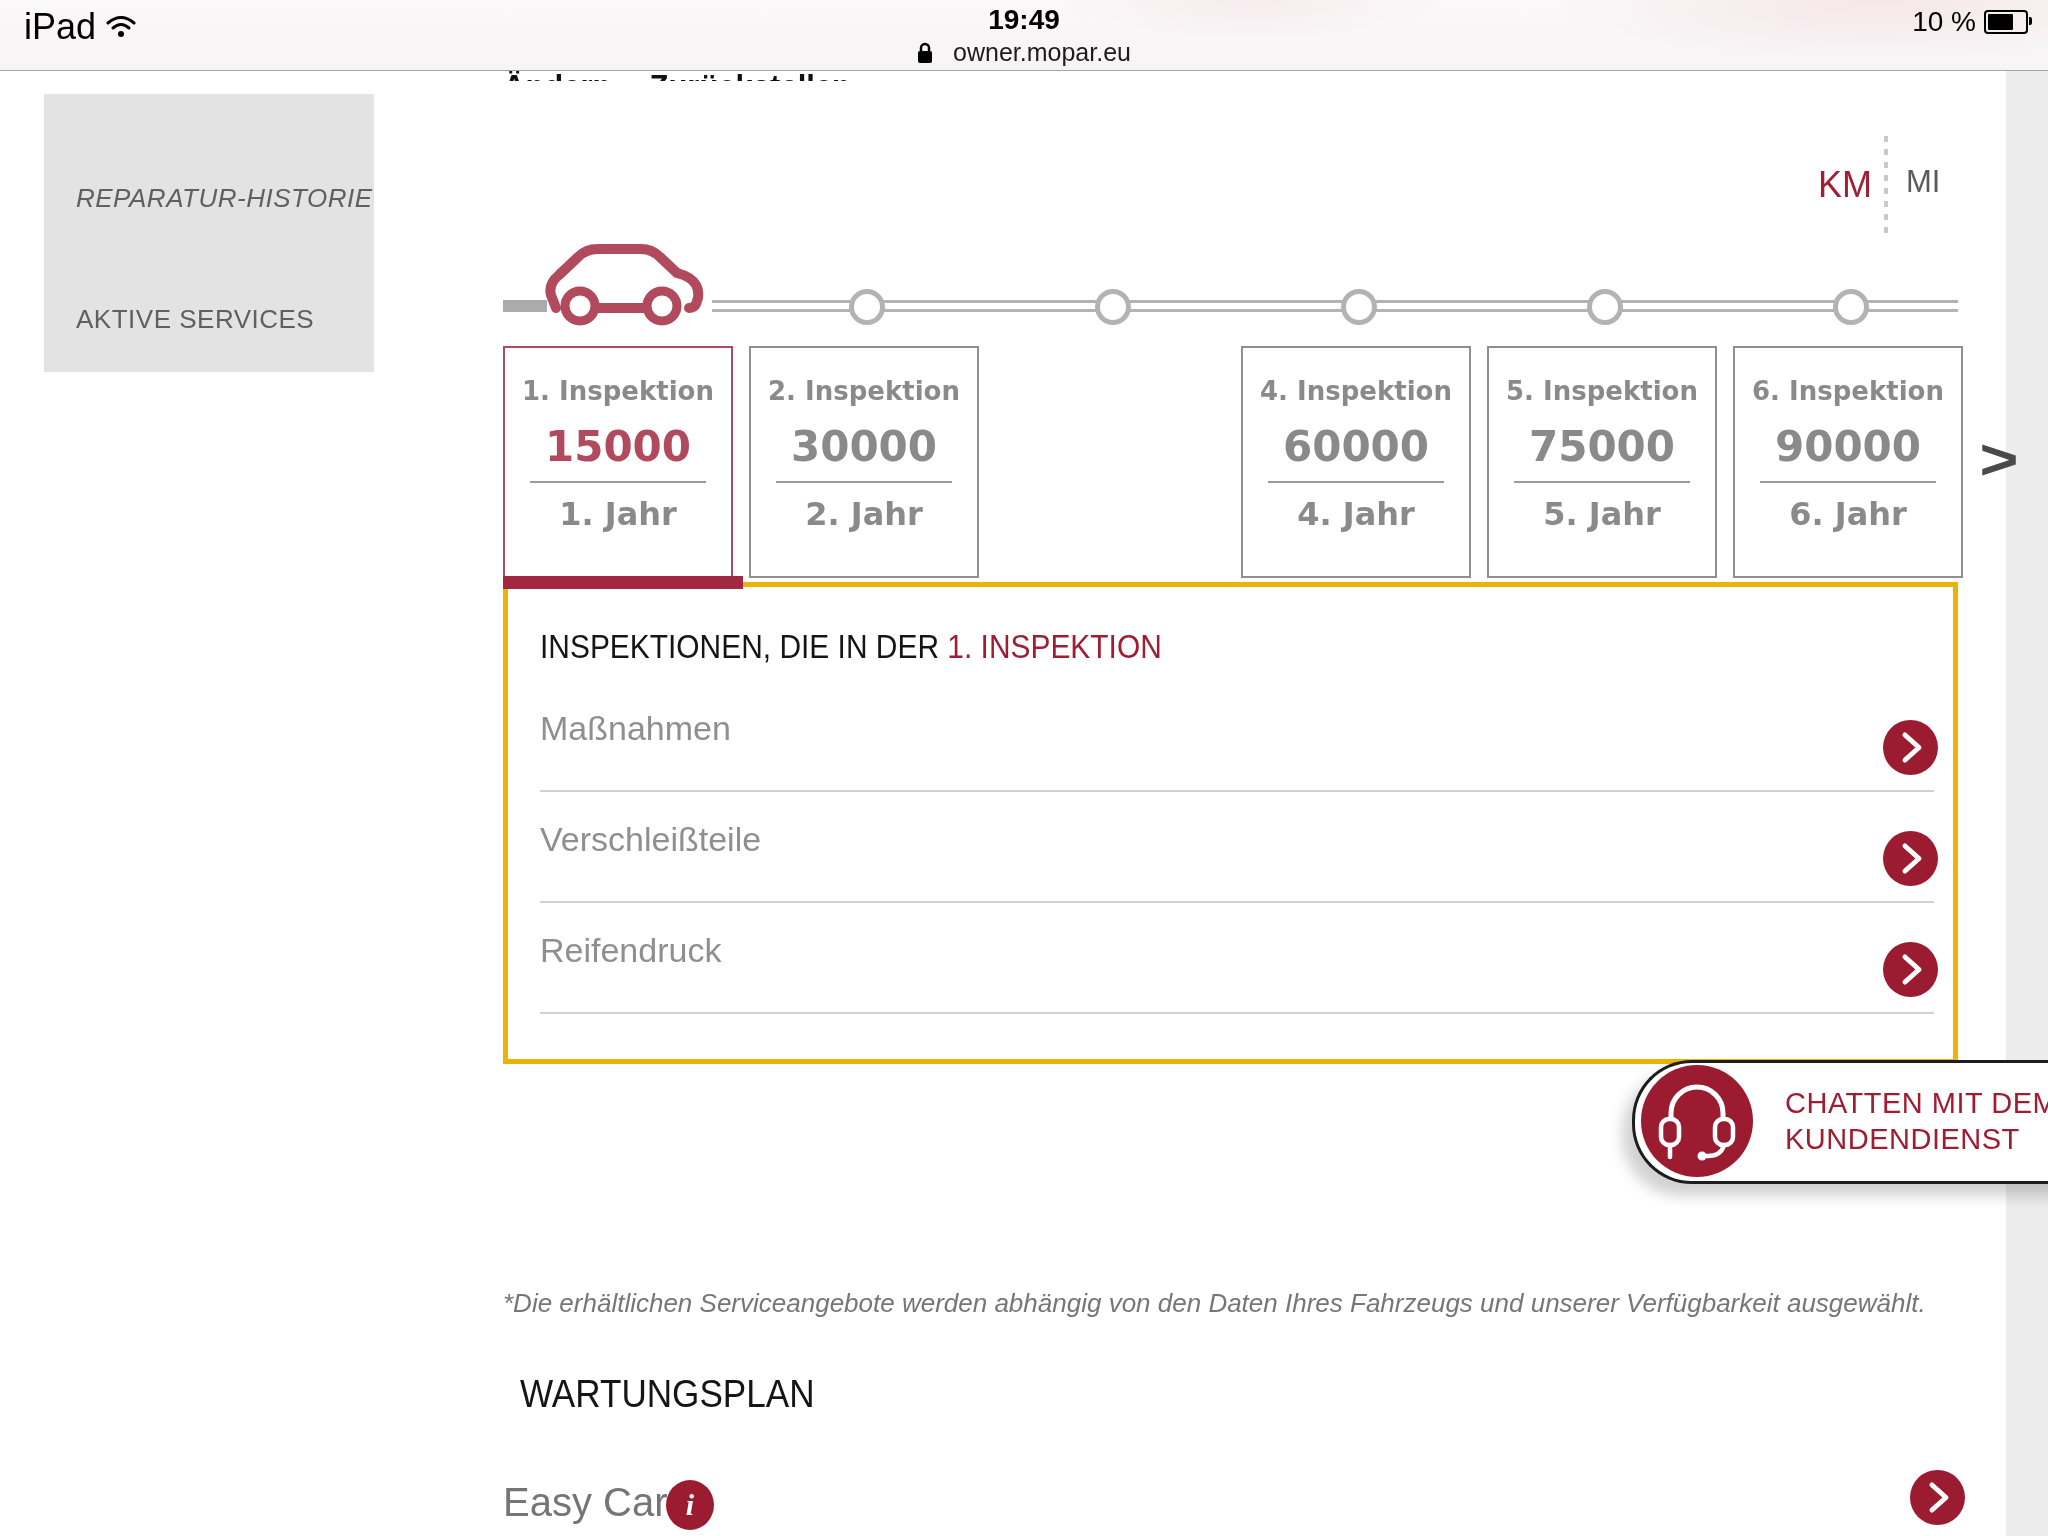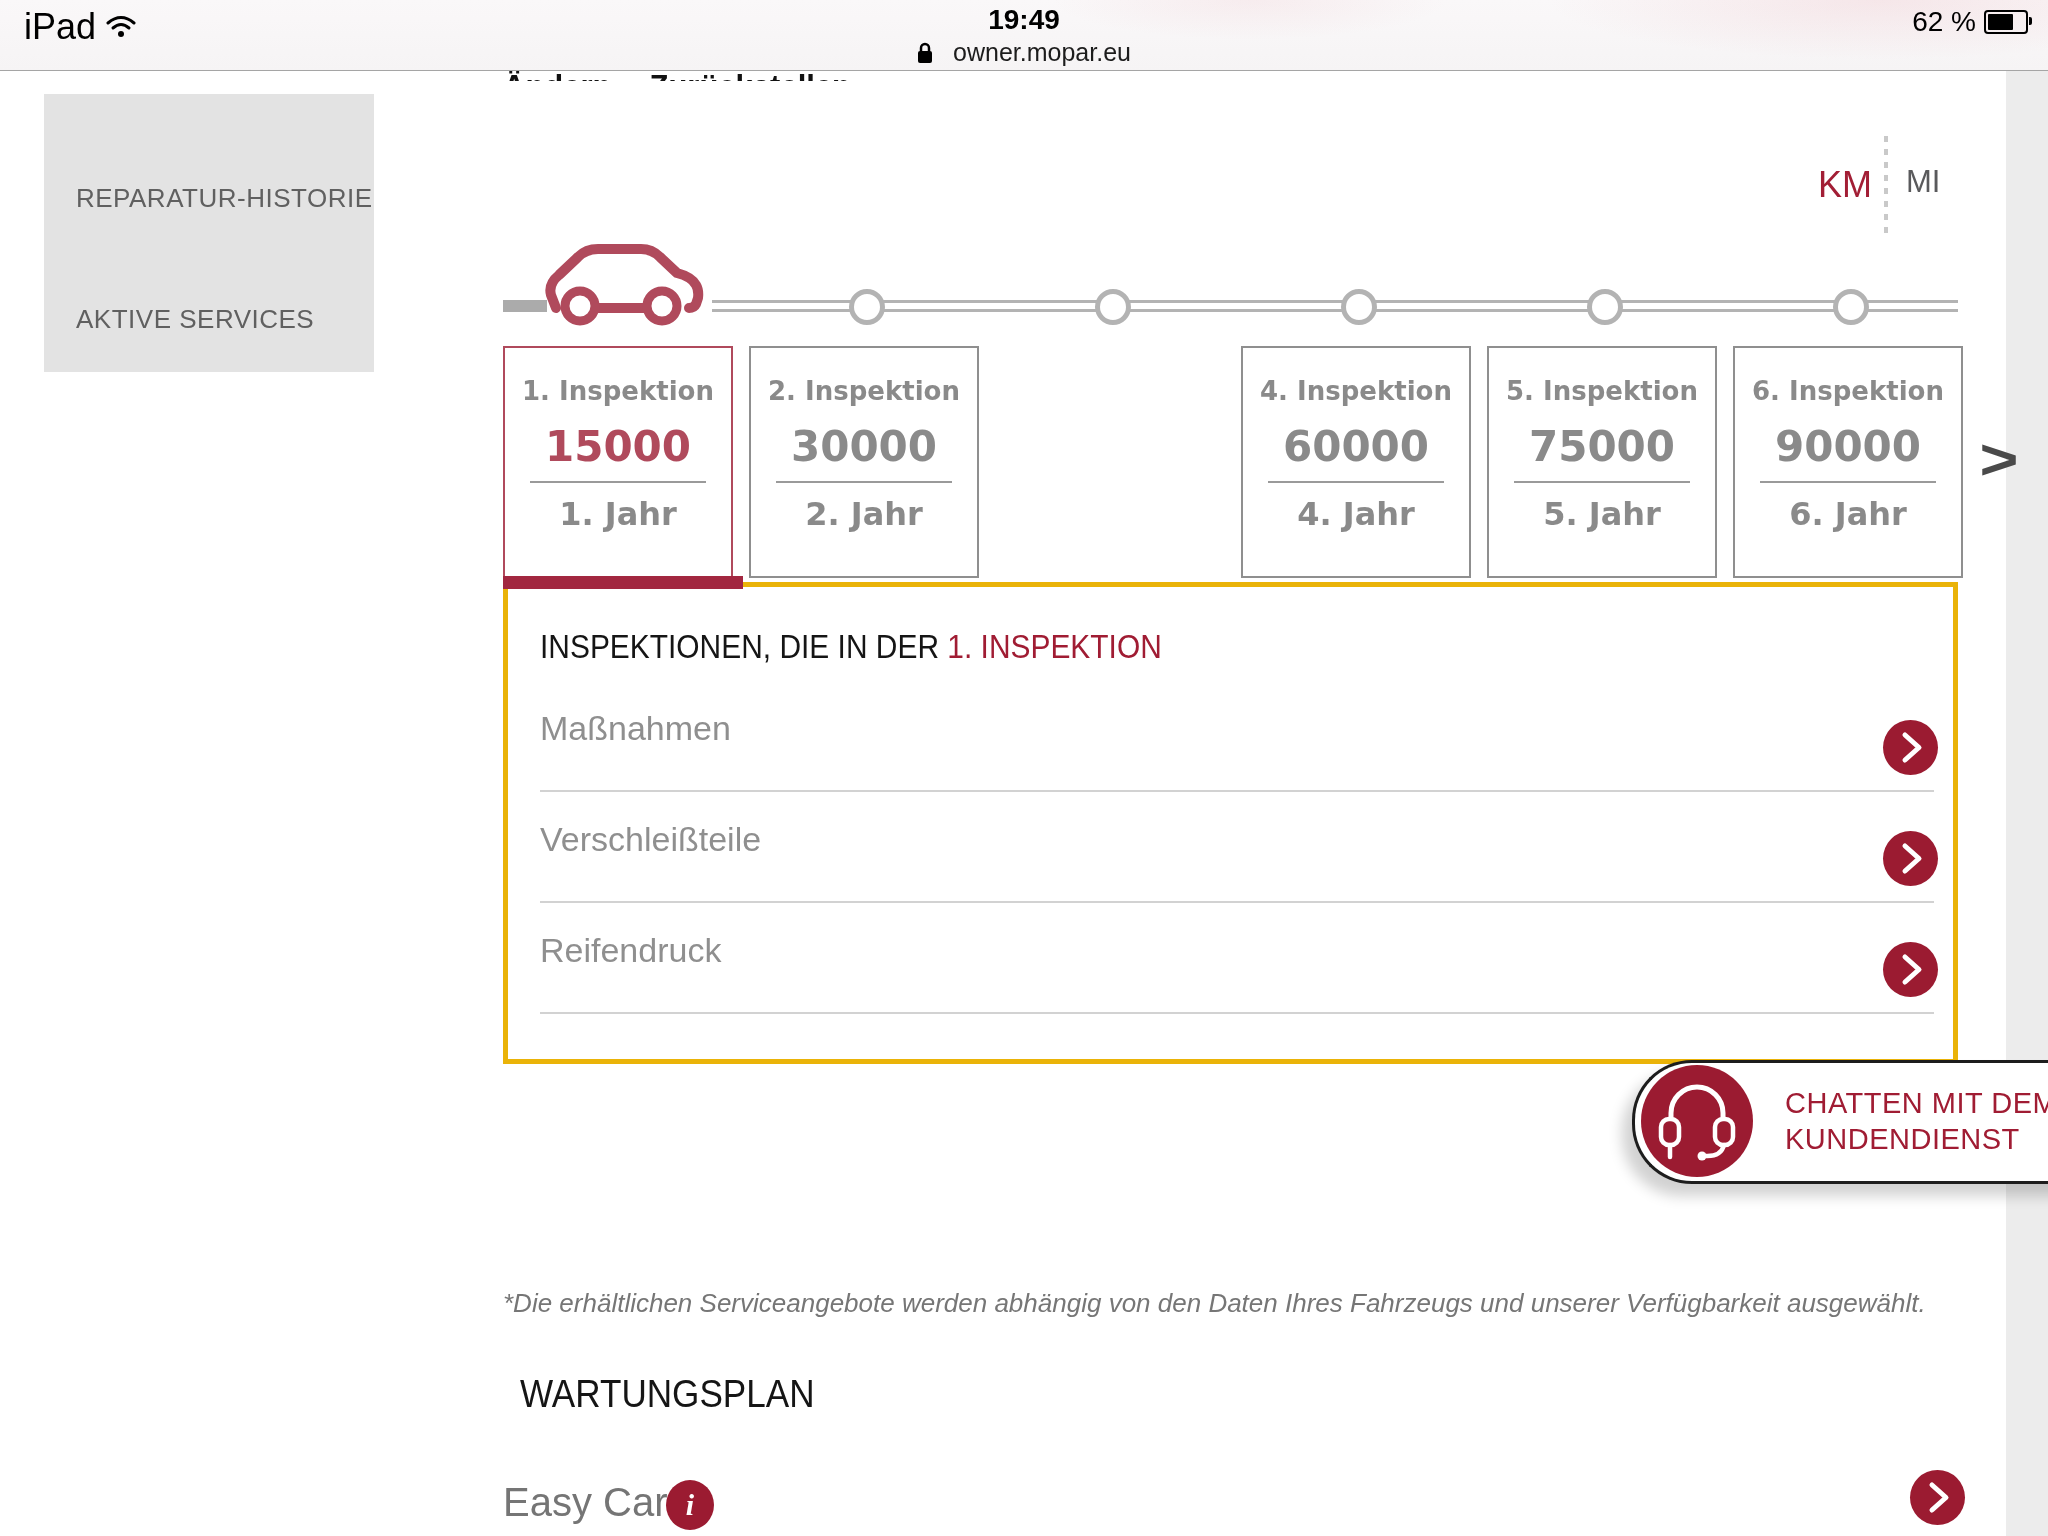--- a/index.html
+++ b/index.html
@@ -27,21 +27,21 @@
   .sb-url{position:absolute;left:0;right:0;top:38px;display:flex;justify-content:center;align-items:center;
      gap:20px;font-size:25px;color:#1c1c1c;}
 
   
   .clipped-nav{position:absolute;left:503px;top:70px;width:700px;height:11px;overflow:hidden;z-index:2;}
   .clipped-nav .txt{font-size:31px;font-weight:700;color:#111;line-height:34px;display:flex;gap:38px;}
 
   
   .side-item{position:absolute;left:44px;width:330px;background:#e3e3e3;display:flex;align-items:center;
      color:#606060;font-size:26px;letter-spacing:.5px;line-height:40px;padding-left:32px;box-sizing:border-box;z-index:2;}
-  .side-1{top:94px;height:208px;}
+  .side-1{top:94px;height:208px;font-style:italic;}
   .side-2{top:265px;height:107px;}
 
   
   .unit-toggle{position:absolute;top:136px;left:1790px;height:100px;z-index:2;}
   .unit-km{position:absolute;left:28px;top:28px;font-size:36px;color:#a21e35;}
   .unit-mi{position:absolute;left:116px;top:28px;font-size:31px;color:#5a5a5c;}
   .unit-sep{position:absolute;left:94px;top:0;width:4px;height:100px;
      background:repeating-linear-gradient(to bottom,#c9c9c9 0 6px,transparent 6px 13px);}
 
   
@@ -110,21 +110,21 @@
     <div class="sb-left">
       <span>iPad</span>
       <svg width="30" height="24" viewBox="0 0 30 24">
         <path d="M2 8 Q15 -3 28 8" fill="none" stroke="#000" stroke-width="3" stroke-linecap="round"></path>
         <path d="M7 13 Q15 6 23 13" fill="none" stroke="#000" stroke-width="3" stroke-linecap="round"></path>
         <circle cx="15" cy="19" r="3" fill="#000"></circle>
       </svg>
     </div>
     <div class="sb-time">19:49</div>
     <div class="sb-right">
-      <span>62 %</span>
+      <span>10 %</span>
       <span class="battery">
           <span class="fill"></span>
           <span class="cap"></span>
         </span>
     </div>
     <div class="sb-url">
       <svg width="16" height="22" viewBox="0 0 16 22">
         <rect x="1" y="9" width="14" height="12" rx="2" fill="#000"></rect>
         <path d="M4 9 V6 a4 4 0 0 1 8 0 V9" fill="none" stroke="#000" stroke-width="2.5"></path>
       </svg>

